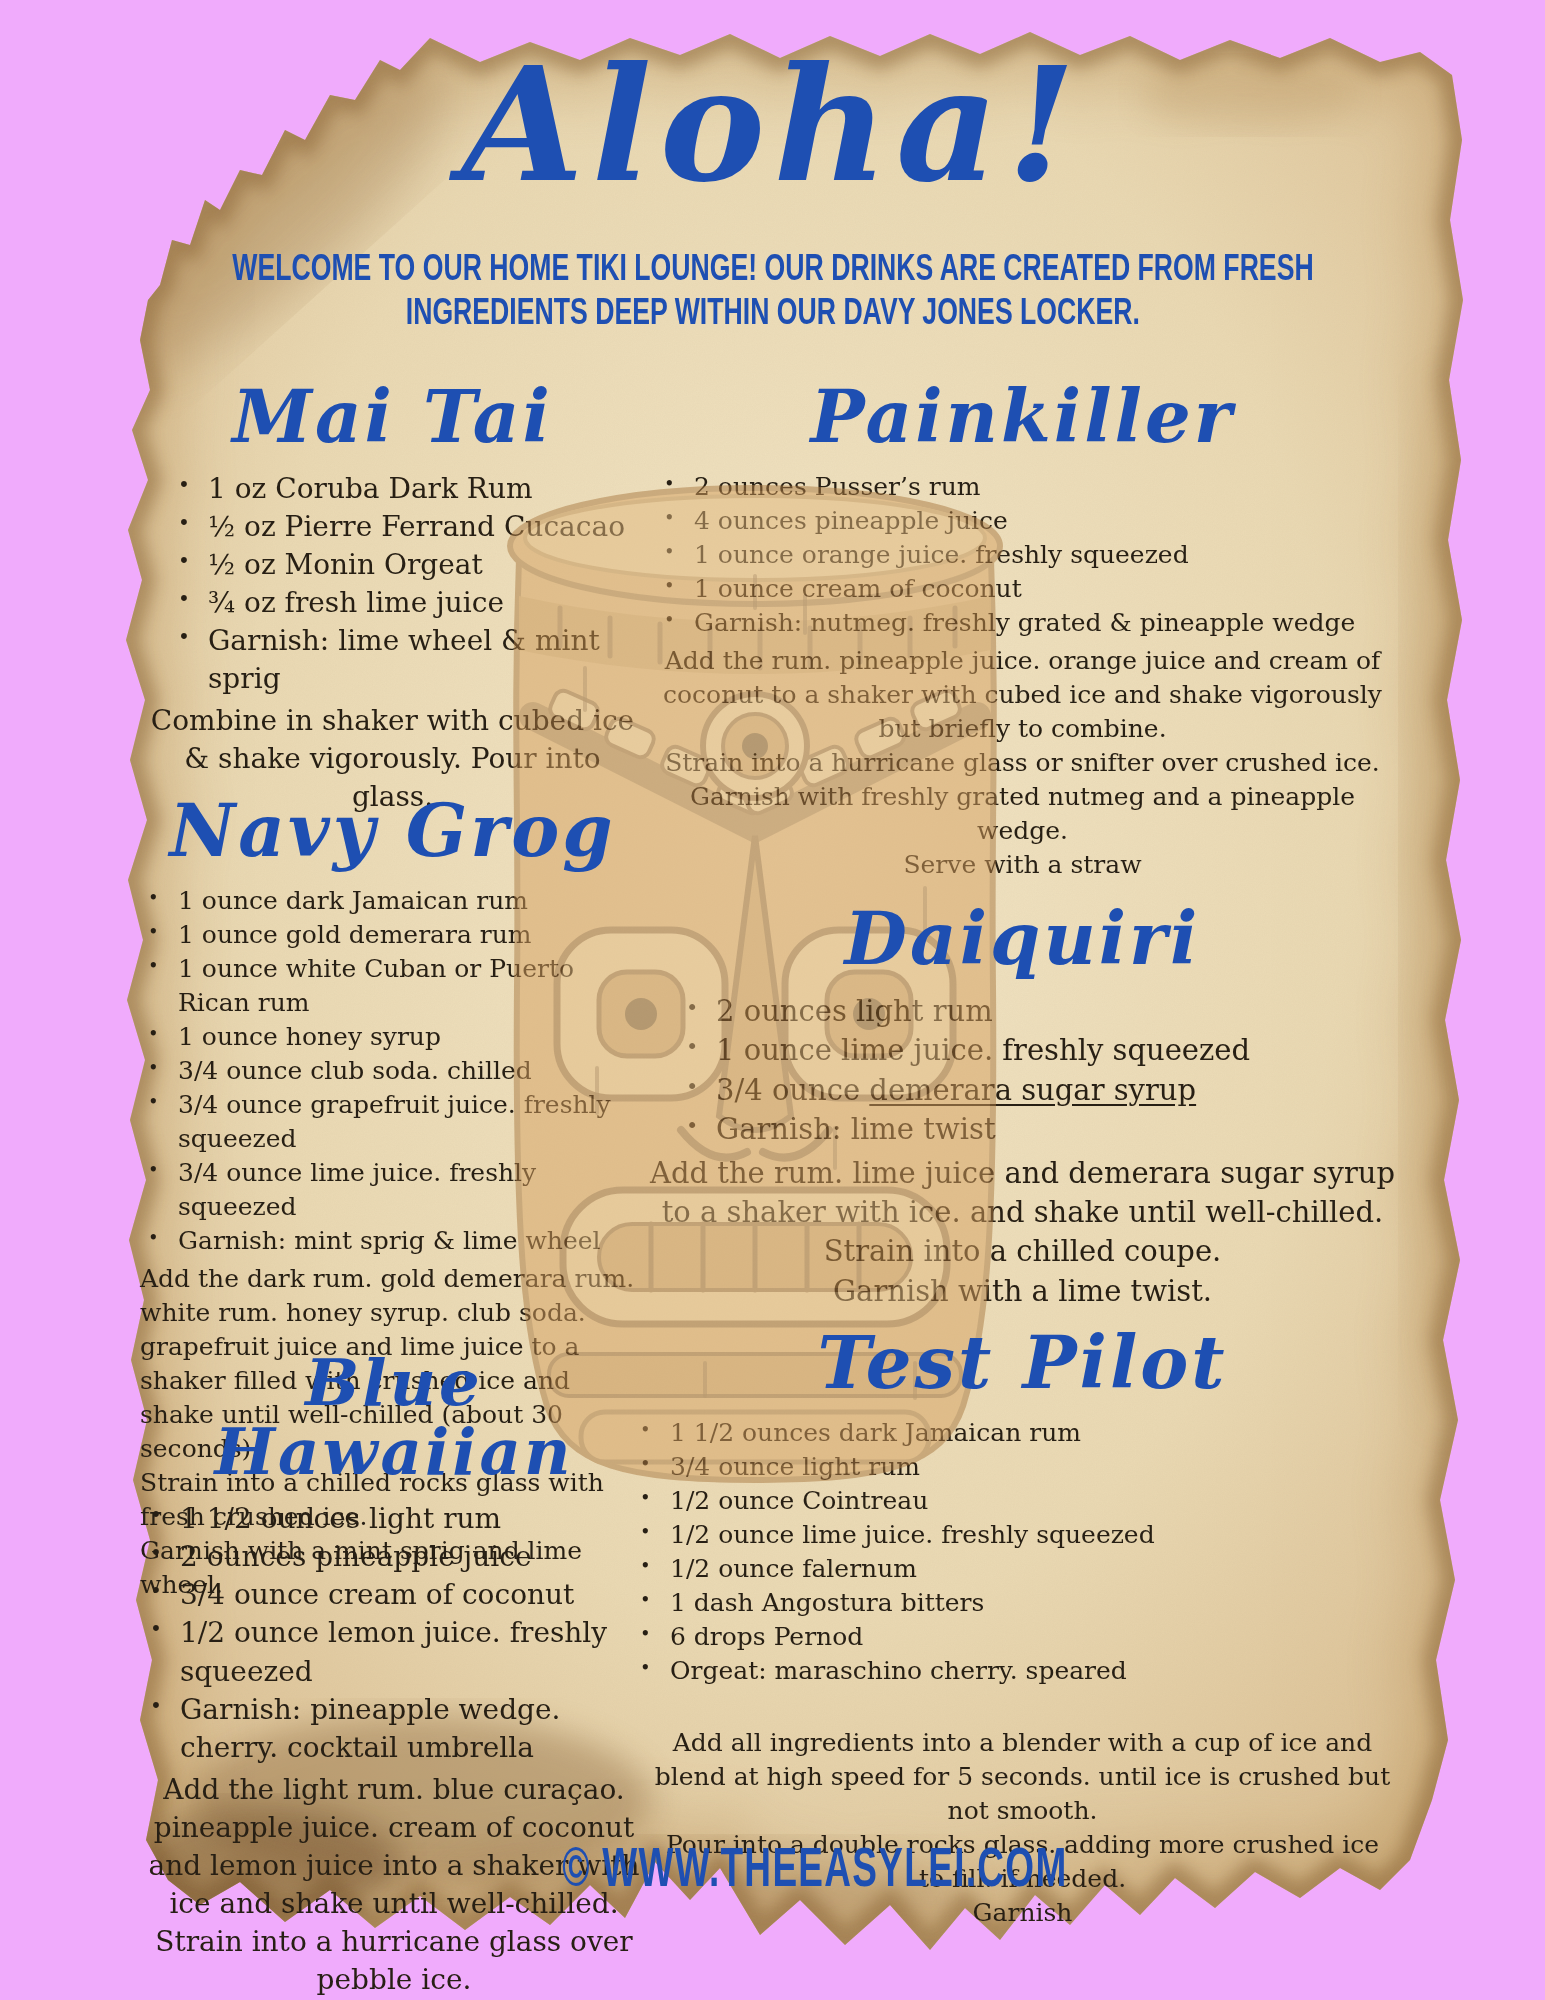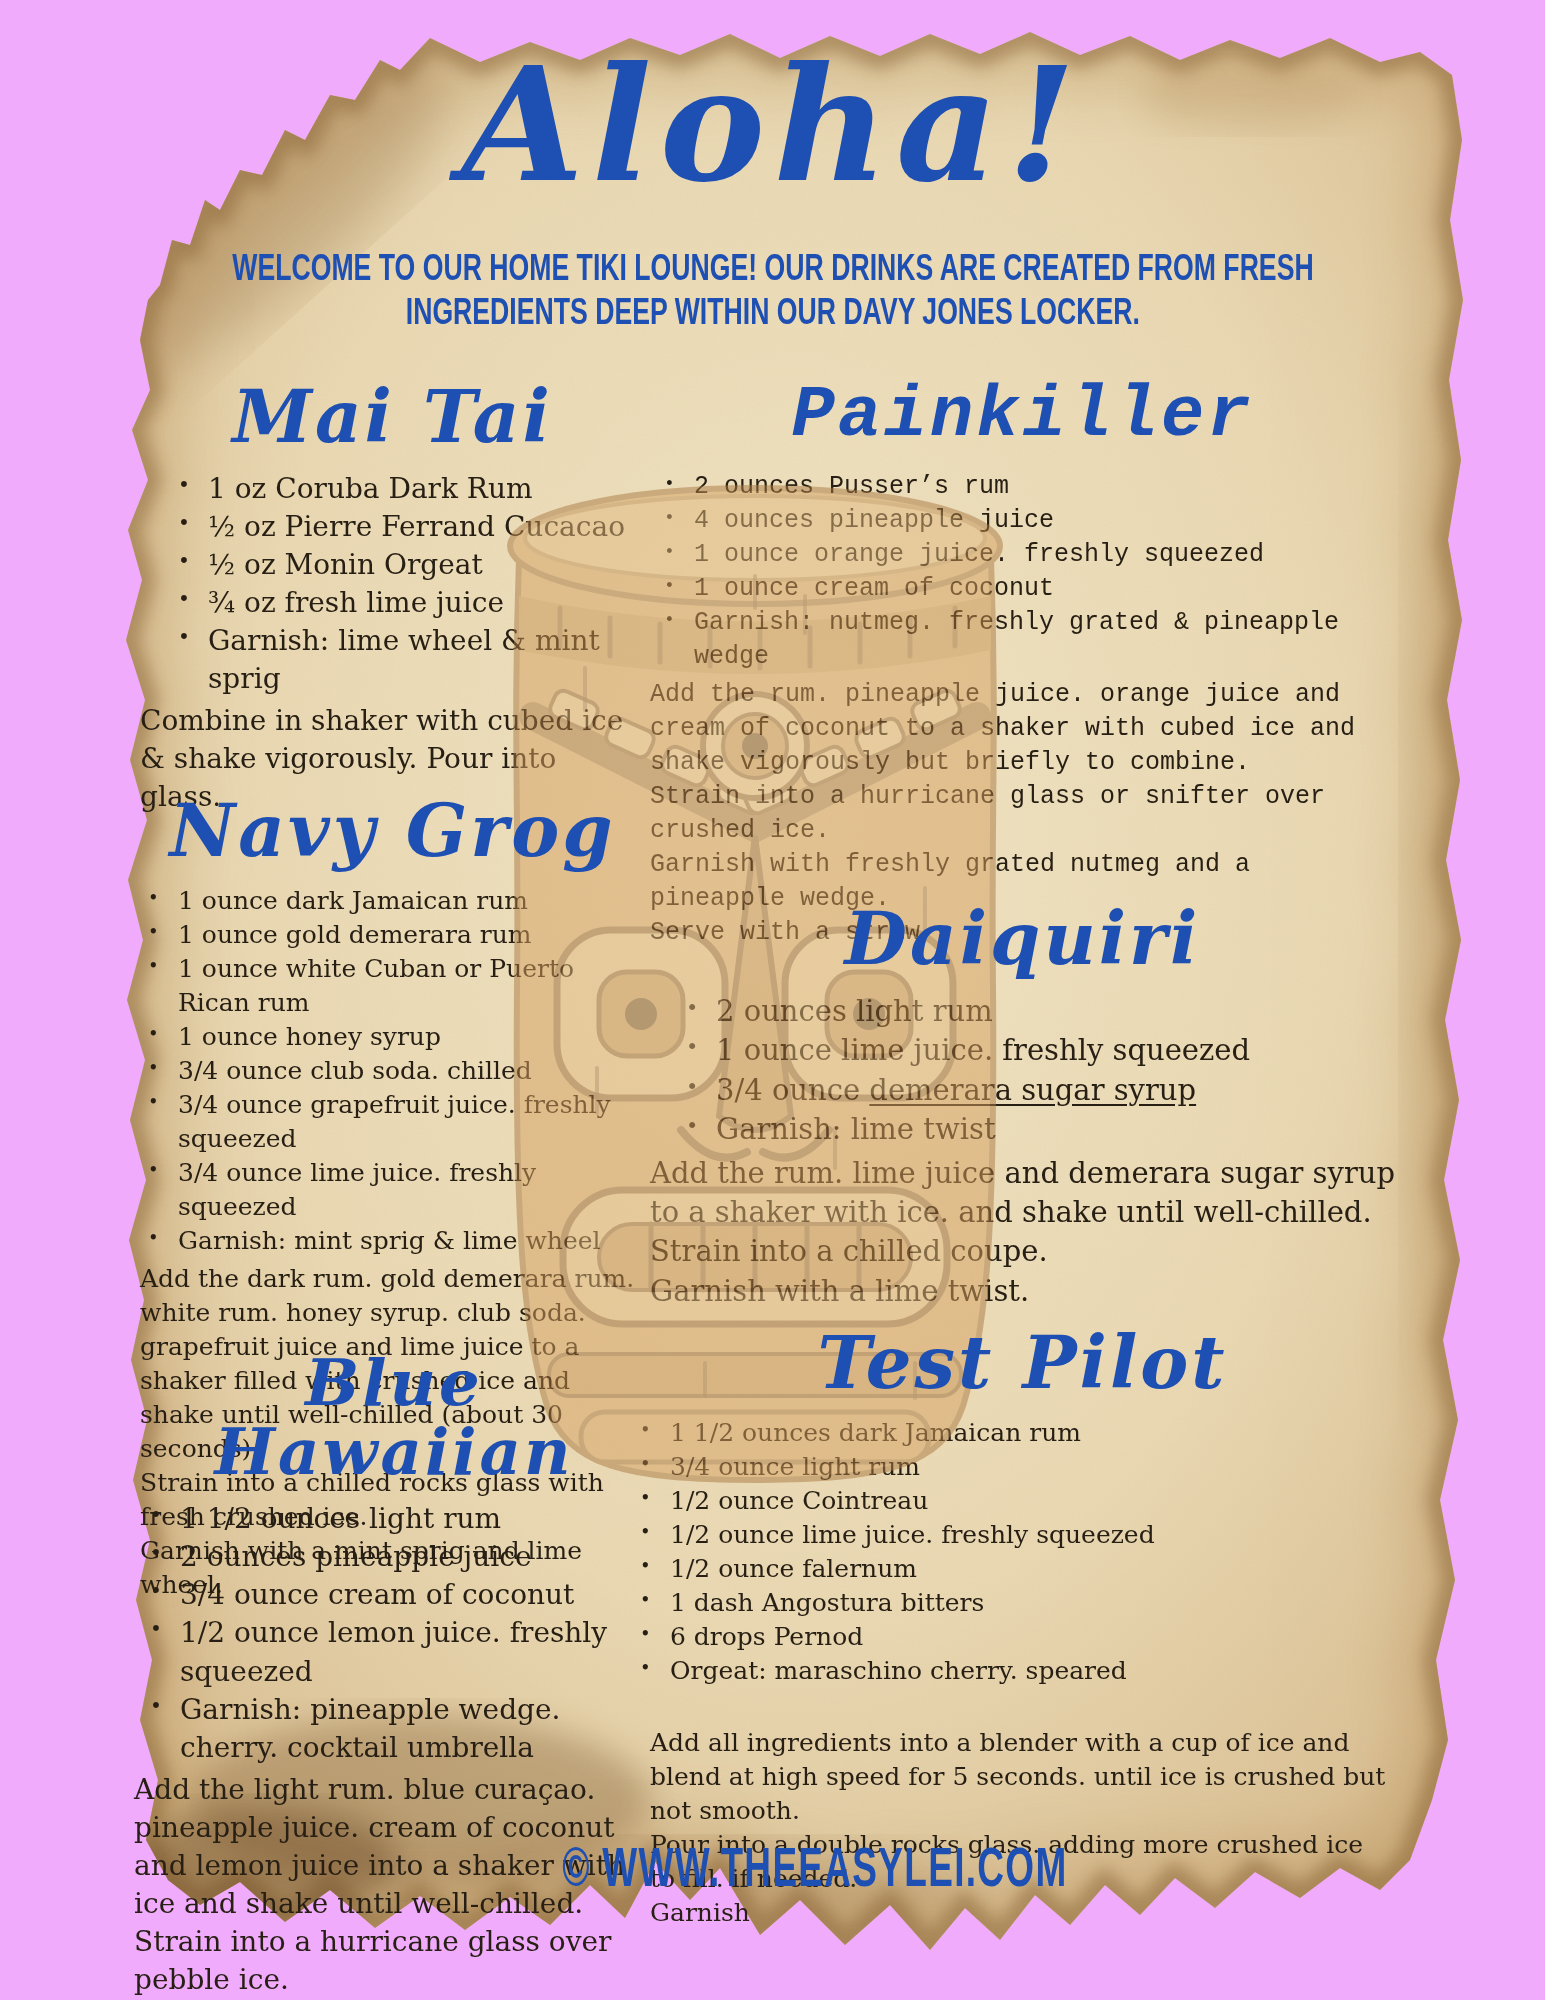--- a/index.html
+++ b/index.html
@@ -24,33 +24,33 @@
 
   
   .recipe{position:absolute;color:#271f14;}
   .rtitle{position:relative;z-index:30;margin:0 0 14px 0;text-align:center;
           font-style:italic;font-weight:bold;color:#1e4fb2;
           font-size:72px;line-height:1.08;letter-spacing:3px;}
   .rbody{position:relative;z-index:10;font-size:var(--fs);line-height:1.36;}
   ul.ing{list-style:none;margin:0;padding:0 0 0 40px;text-align:left;}
   ul.ing li{position:relative;padding-left:4px;margin:0;}
   ul.ing li::before{content:"•";position:absolute;left:-26px;top:.1em;font-size:.72em;}
-  .instructions{margin-top:4px;}
+  .instructions{margin-top:4px;text-align:center;}
   .instructions p{margin:0;}
   .ulink{text-decoration:underline;text-underline-offset:4px;cursor:pointer;}
 
   .sec-left1{left:140px;top:378px;width:505px;--fs:28px;}
   .sec-left1 ul.ing{padding-left:64px;}
   .sec-left2{left:140px;top:792px;width:505px;--fs:25px;}
   .sec-left2 ul.ing{padding-left:34px;}
   .sec-left2 .instructions{text-align:left;}
   .sec-left3{left:134px;top:1348px;width:520px;--fs:28px;}
   .sec-left3 ul.ing{padding-left:42px;}
   .sec-left3 .rtitle{font-size:64px;}
-  .sec-right1{left:650px;top:378px;width:745px;font-family:Liberation Mono, monospace;--fs:25px;}
+  .sec-right1{left:650px;top:378px;width:745px;--fs:25px;}
   .sec-right1 ul.ing{padding-left:40px;}
   .sec-right2{left:650px;top:900px;width:745px;--fs:29px;}
   .sec-right2 ul.ing{padding-left:62px;}
   .sec-right3{left:650px;top:1324px;width:745px;--fs:25px;}
   .sec-right3 ul.ing{padding-left:16px;}
   .sec-right3 .instructions{margin-top:38px;}
 
   
   #footer{left:0;right:0;top:1834px;text-align:center;z-index:30;color:#1e4fb2;white-space:nowrap;}
   #footer .inner{display:inline-block;transform:translateX(42px) scaleX(.66);transform-origin:center;

